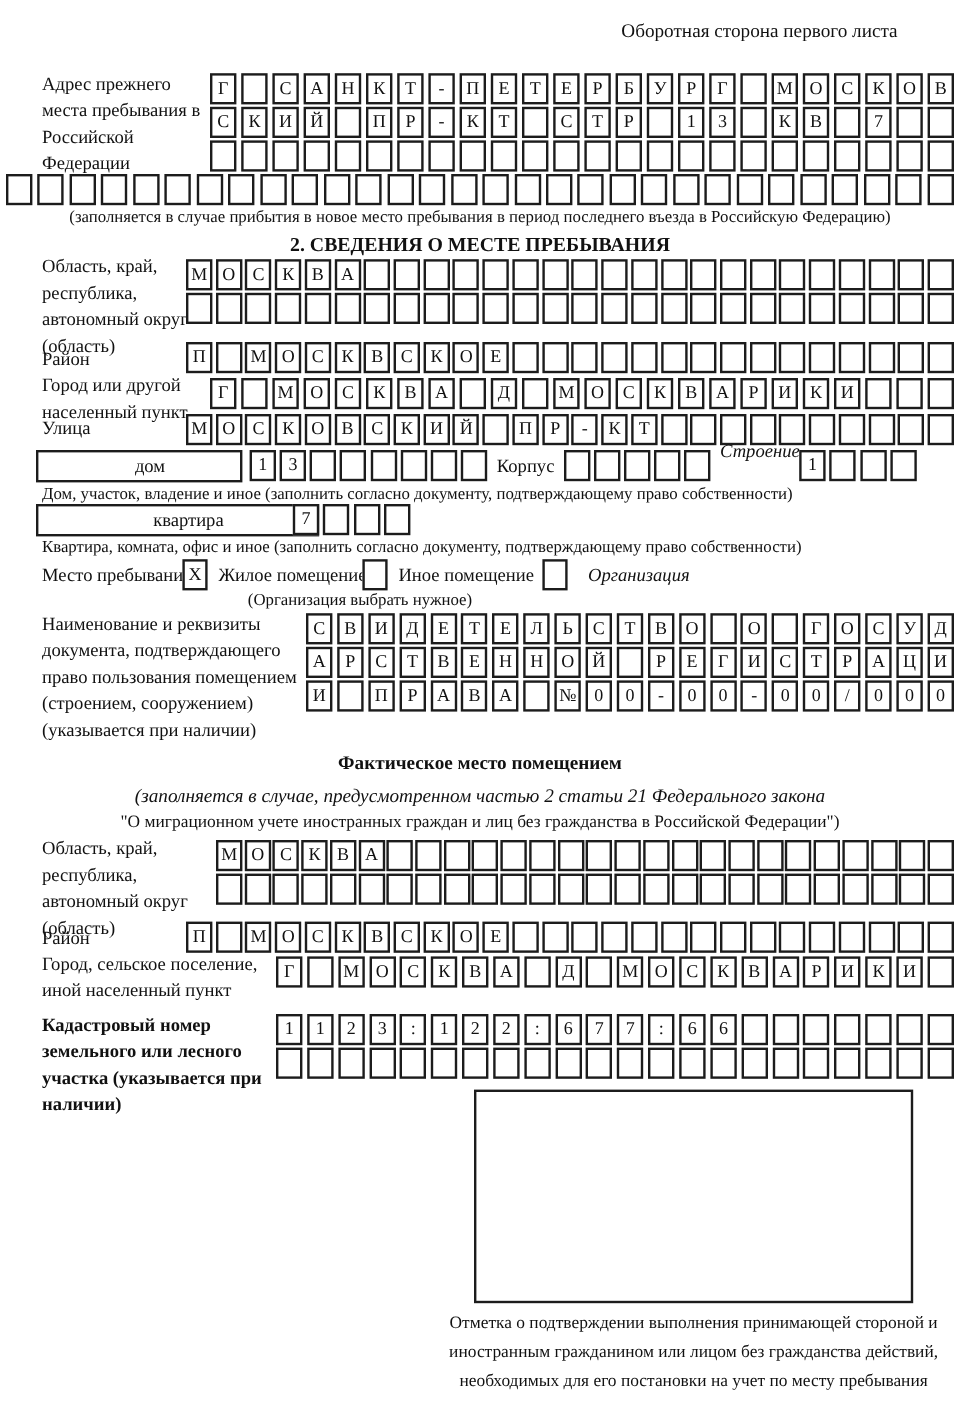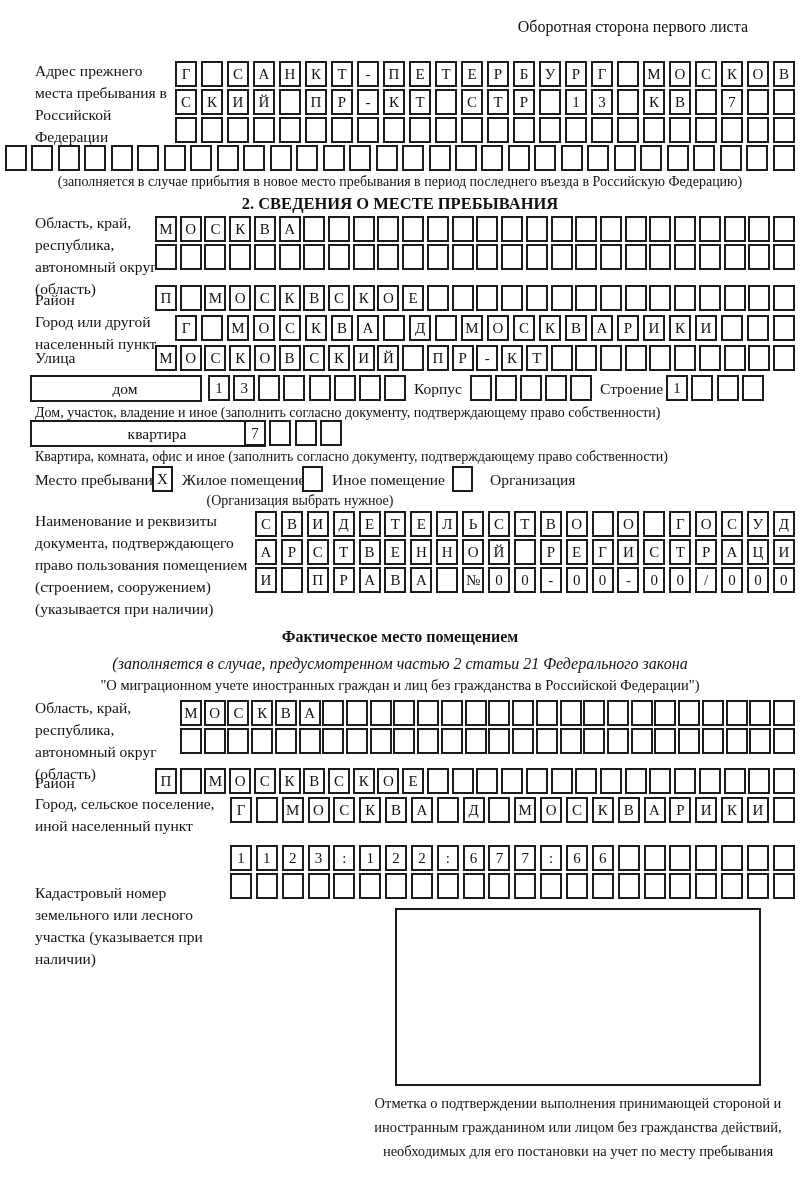--- a/index.html
+++ b/index.html
@@ -311,21 +311,21 @@
     <span class="cell"></span>
   </div>
 <div class="abs lbl" style="left:414px; top:378px;">Корпус</div>
 <div class="abs cells" style="left:470px; top:375px; width:122px;">
     <span class="cell"></span>
     <span class="cell"></span>
     <span class="cell"></span>
     <span class="cell"></span>
     <span class="cell"></span>
   </div>
-<div class="abs lbl" style="left:600px; top:378px;">Строение</div>
+<div class="abs lbl" style="left:600px; top:366px;font-style:italic;">Строение</div>
 <div class="abs cells" style="left:666px; top:375px; width:98px;">
     <span class="cell">1</span>
     <span class="cell"></span>
     <span class="cell"></span>
     <span class="cell"></span>
   </div>
 <div class="abs note" style="left:35px; top:404px;">Дом, участок, владение и иное (заполнить согласно документу, подтверждающему право собственности)</div>
 
 <div class="abs label-box" style="left:30px; top:420px; width:236px; height:27px;">квартира</div>
 <div class="abs cells" style="left:244px; top:420px; width:98px;">
@@ -335,21 +335,21 @@
     <span class="cell"></span>
   </div>
 <div class="abs note" style="left:35px; top:448px;text-align:right;">Квартира, комната, офис и иное (заполнить согласно документу, подтверждающему право собственности)</div>
 
 <div class="abs lbl" style="left:35px; top:469px;">Место пребывания:</div>
 <div class="abs chk" style="left:152px; top:466px;">X</div>
 <div class="abs lbl" style="left:182px; top:469px;">Жилое помещение</div>
 <div class="abs chk" style="left:302px; top:466px;"></div>
 <div class="abs lbl" style="left:332px; top:469px;">Иное помещение</div>
 <div class="abs chk" style="left:452px; top:466px;"></div>
-<div class="abs lbl" style="left:490px; top:469px;">Организация</div>
+<div class="abs lbl" style="left:490px; top:469px;font-style:italic;">Организация</div>
 <div class="abs note center" style="left:170px; top:492px; width:260px;">(Организация выбрать нужное)</div>
 
 <div class="abs lbl" style="left:35px; top:510px; width:228px;">Наименование и реквизиты документа, подтверждающего право пользования помещением (строением, сооружением) (указывается при наличии)</div>
 <div class="abs cells" style="left:255px; top:511px; width:540px;">
     <span class="cell">С</span>
     <span class="cell">В</span>
     <span class="cell">И</span>
     <span class="cell">Д</span>
     <span class="cell">Е</span>
     <span class="cell">Т</span>
@@ -527,21 +527,21 @@
     <span class="cell">К</span>
     <span class="cell">В</span>
     <span class="cell">А</span>
     <span class="cell">Р</span>
     <span class="cell">И</span>
     <span class="cell">К</span>
     <span class="cell">И</span>
     <span class="cell"></span>
   </div>
 
-<div class="abs lbl" style="left:35px; top:882px; width:190px;">Кадастровый номер земельного или лесного участка (указывается при наличии)</div>
+<div class="abs lbl" style="left:35px; top:844px; width:190px;font-weight:bold;">Кадастровый номер земельного или лесного участка (указывается при наличии)</div>
 <div class="abs cells" style="left:230px; top:845px; width:565px;">
     <span class="cell">1</span>
     <span class="cell">1</span>
     <span class="cell">2</span>
     <span class="cell">3</span>
     <span class="cell">:</span>
     <span class="cell">1</span>
     <span class="cell">2</span>
     <span class="cell">2</span>
     <span class="cell">:</span>

